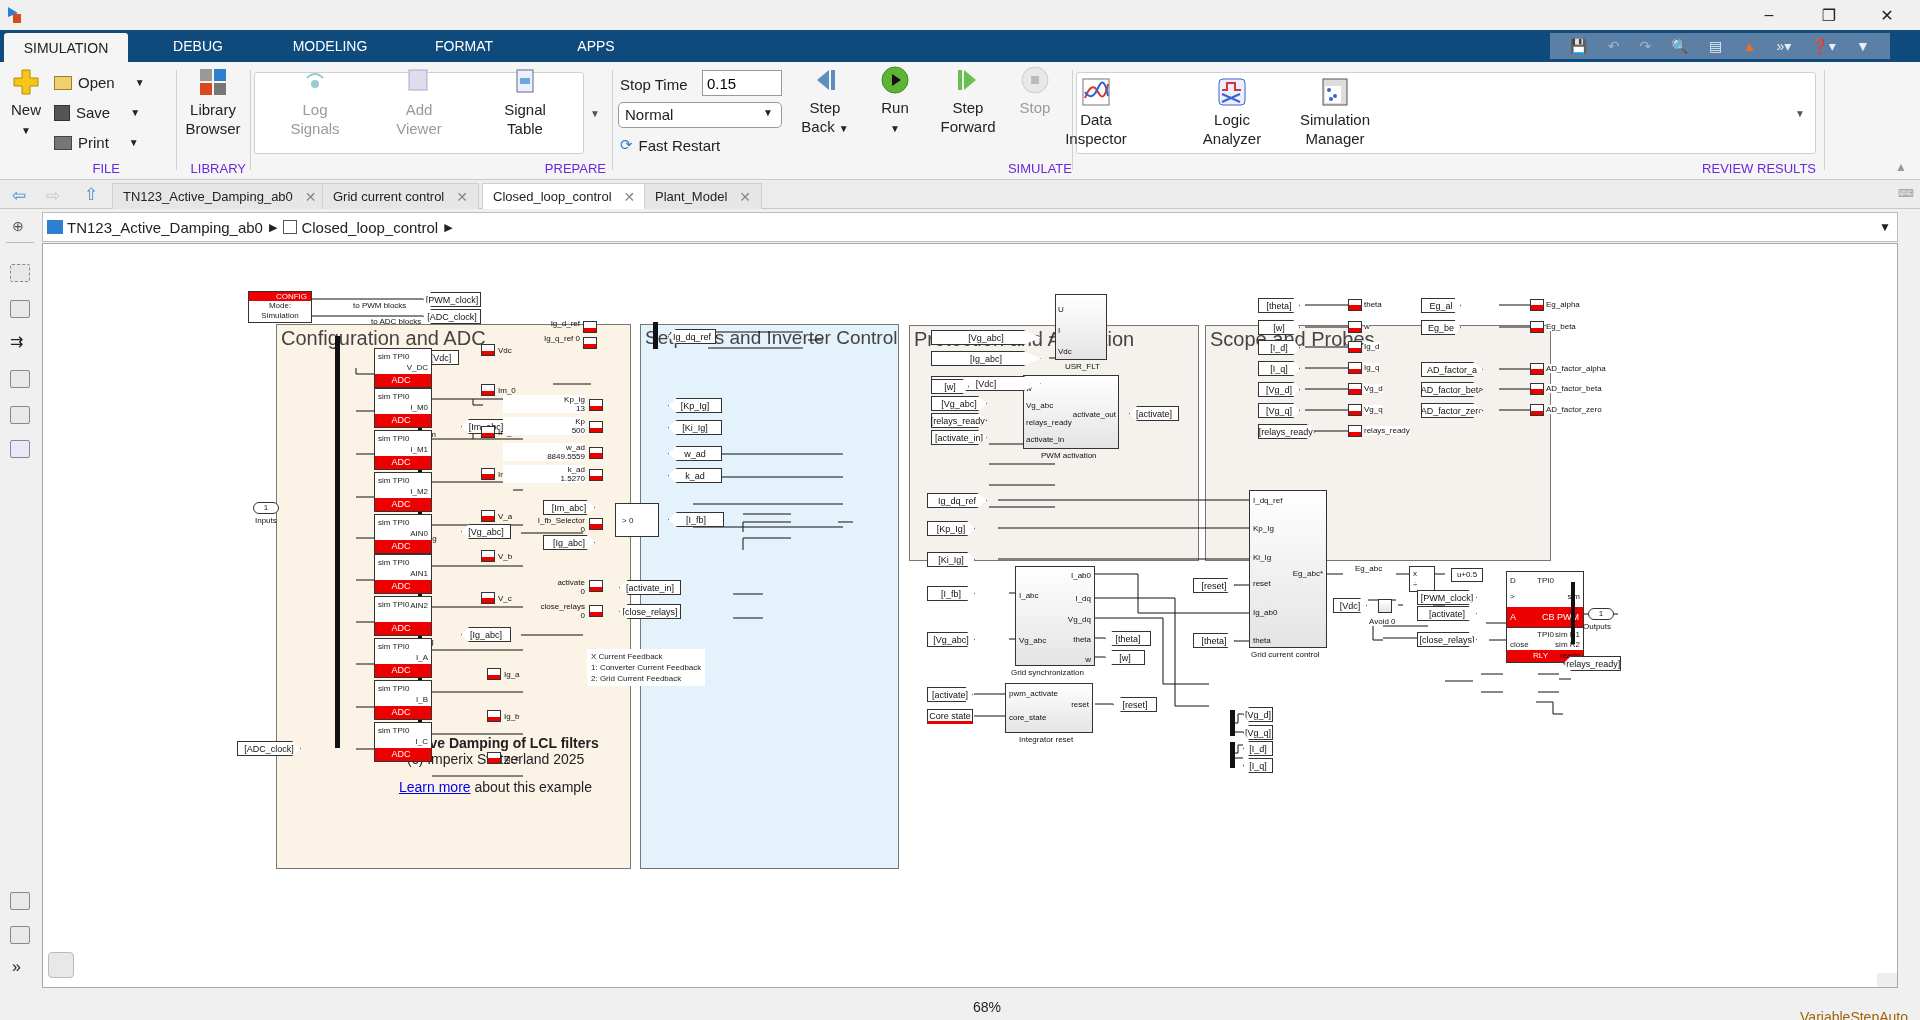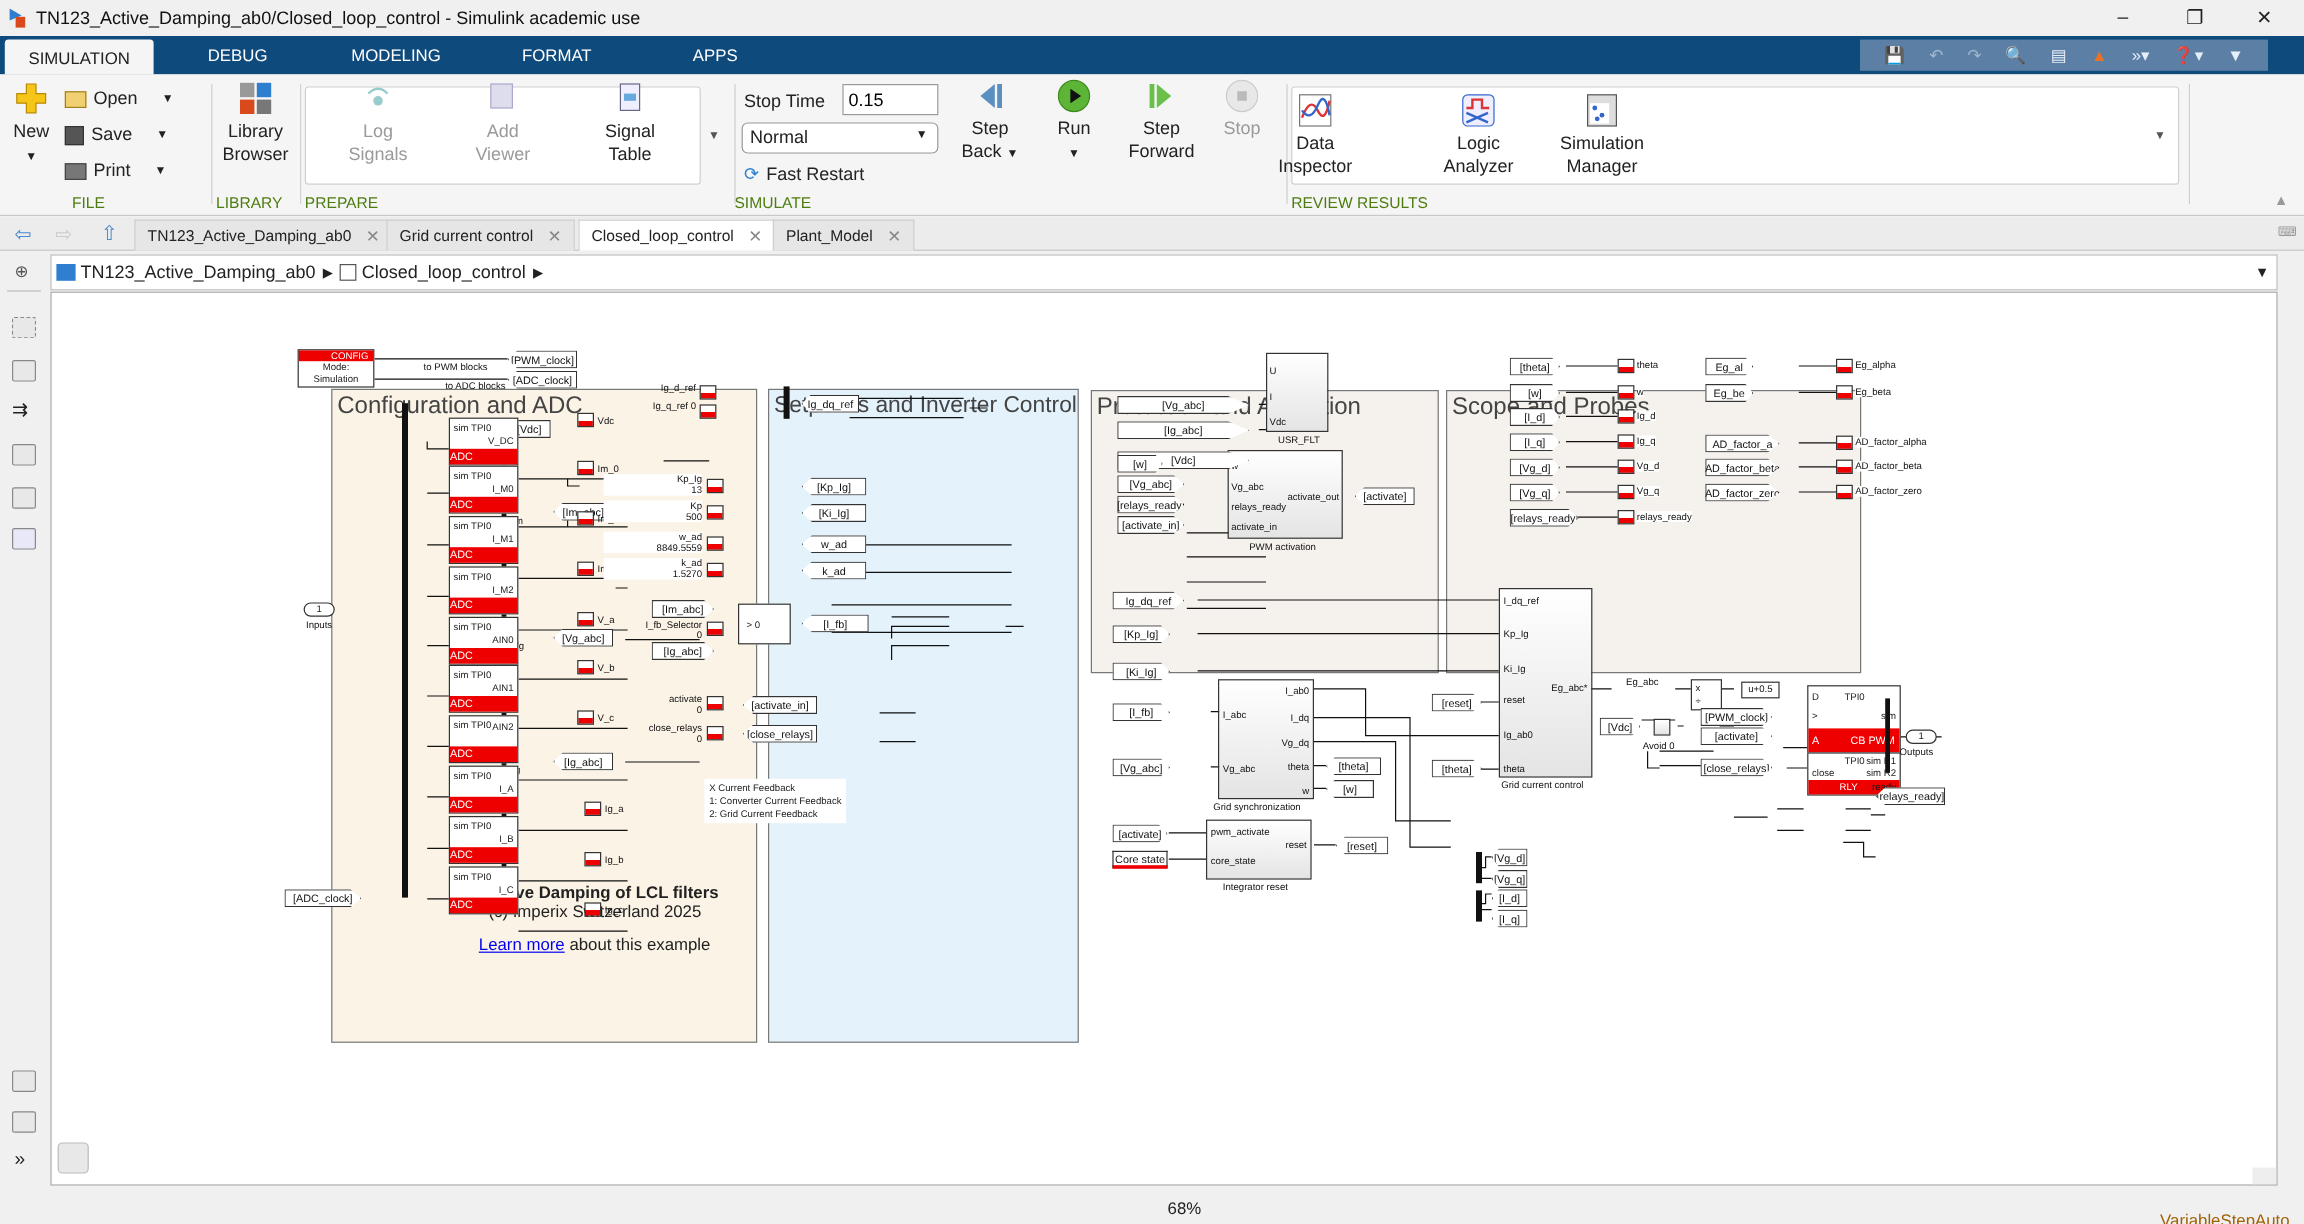--- a/index.html
+++ b/index.html
@@ -7,21 +7,21 @@
 .titlebar{position:absolute;left:0;top:0;width:1920px;height:30px;background:#f0f0f0;display:flex;align-items:center}
 .titlebar .appicon{width:20px;height:20px;margin-left:6px;position:relative}
 .titlebar .title{font-size:15px;margin-left:4px;color:#111}
 .winctl{position:absolute;top:0;height:30px;width:58px;display:flex;align-items:center;justify-content:center;font-size:16px;color:#222}
 .tabbar{position:absolute;left:0;top:30px;width:1920px;height:32px;background:#0e4a7c}
 .rtab{position:absolute;top:0;height:32px;display:flex;align-items:center;justify-content:center;color:#fff;font-size:14px}
 .rtab.active{background:#f5f5f5;color:#222;border-radius:3px 3px 0 0;top:3px;height:29px}
 .qat{position:absolute;right:30px;top:3px;height:26px;width:340px;background:#5b7fa5;display:flex;align-items:center;justify-content:space-around;padding:0 10px}
 .qat span{color:#e6eef7;font-size:14px}
 .ribbon{position:absolute;left:0;top:62px;width:1920px;height:118px;background:#f5f5f5;border-bottom:1px solid #c8c8c8}
-.rgroup-label{position:absolute;top:99px;font-size:13px;color:#4d7c0f;text-align:left}
+.rgroup-label{position:absolute;top:99px;font-size:13px;color:#6d28d9;text-align:right}
 .rbtn{position:absolute;text-align:center;font-size:15px;color:#222;line-height:19px}
 .rbtn.disabled{color:#9a9a9a}
 .rbtn .ico{width:28px;height:28px;margin:0 auto 4px auto;position:relative}
 .panel{position:absolute;top:10px;height:82px;background:#fff;border:1px solid #d0d0d0;border-radius:3px}
 .vsep{position:absolute;top:8px;width:1px;height:100px;background:#d0d0d0}
 .small-rbtn{position:absolute;font-size:15px;display:flex;align-items:center;gap:6px}
 .docbar{position:absolute;left:0;top:181px;width:1920px;height:28px;background:#ececec;border-bottom:1px solid #c8c8c8}
 .doctab{position:absolute;top:2px;height:26px;padding:0 10px;display:flex;align-items:center;gap:12px;font-size:13px;border:1px solid #cfcfcf;border-bottom:none;background:#e6e6e6}
 .doctab.active{background:#fff}
 .doctab .x{color:#888;font-size:14px}
@@ -30,35 +30,34 @@
 .lb-ico{position:absolute;left:10px;width:20px;height:18px;border:1px solid #888;background:#e8e8e8;border-radius:2px}
 .canvas{position:absolute;left:42px;top:243px;width:1856px;height:745px;background:#fff;border:1px solid #a8a8a8;overflow:hidden}
 .statusbar{position:absolute;left:0;top:994px;width:1920px;height:26px;background:#f0f0f0;font-size:14px}
 .area{position:absolute;border:1px solid #777}
 .area-title{position:absolute;left:4px;top:2px;font-size:20px;color:#444;white-space:nowrap}
 .blk{position:absolute;background:linear-gradient(#fff,#e4e4e4);border:1px solid #333;font-size:8px;color:#111}
 .tag{position:absolute;height:15px;font-size:9px;color:#111;display:flex;align-items:center;justify-content:center;white-space:nowrap}
 .lbl{position:absolute;font-size:8px;color:#111;white-space:nowrap}
 .scope{position:absolute;width:14px;height:12px;border:1px solid #333;background:linear-gradient(#fff 55%,#e00 55%)}
 .adc{position:absolute;width:58px;height:40px;border:1px solid #333;background:#fff;font-size:8px}
-.adc .bot{position:absolute;left:0;bottom:0;width:100%;height:13px;background:#e00;color:#fff;text-align:left;padding-right:4px;font-size:9px;line-height:13px}
+.adc .bot{position:absolute;left:0;bottom:0;width:100%;height:13px;background:#e00;color:#fff;text-align:center;padding-right:4px;font-size:9px;line-height:13px}
 .bus{position:absolute;width:5px;background:#111}
 svg.wires{position:absolute;left:0;top:0;pointer-events:none}
 </style>
 </head>
 <body>
 
 <div class="titlebar">
   <span class="appicon">
     <svg width="20" height="20">
         <polygon points="2,2 12,8 2,12" fill="#2f7fd0"></polygon>
         <rect x="7" y="9" width="8" height="9" fill="#d84a1b"></rect>
       </svg>
   </span>
-  <span class="title">TN123_Active_Damping_ab0/Closed_loop_control - Simulink academic use</span>
   <div class="winctl" style="left:1740px">–</div>
   <div class="winctl" style="left:1800px">❐</div>
   <div class="winctl" style="left:1858px">✕</div>
 </div>
 
 <div class="tabbar">
   <div class="rtab active" style="left:4px;width:124px">SIMULATION</div>
   <div class="rtab" style="left:150px;width:96px">DEBUG</div>
   <div class="rtab" style="left:280px;width:100px">MODELING</div>
   <div class="rtab" style="left:416px;width:96px">FORMAT</div>

